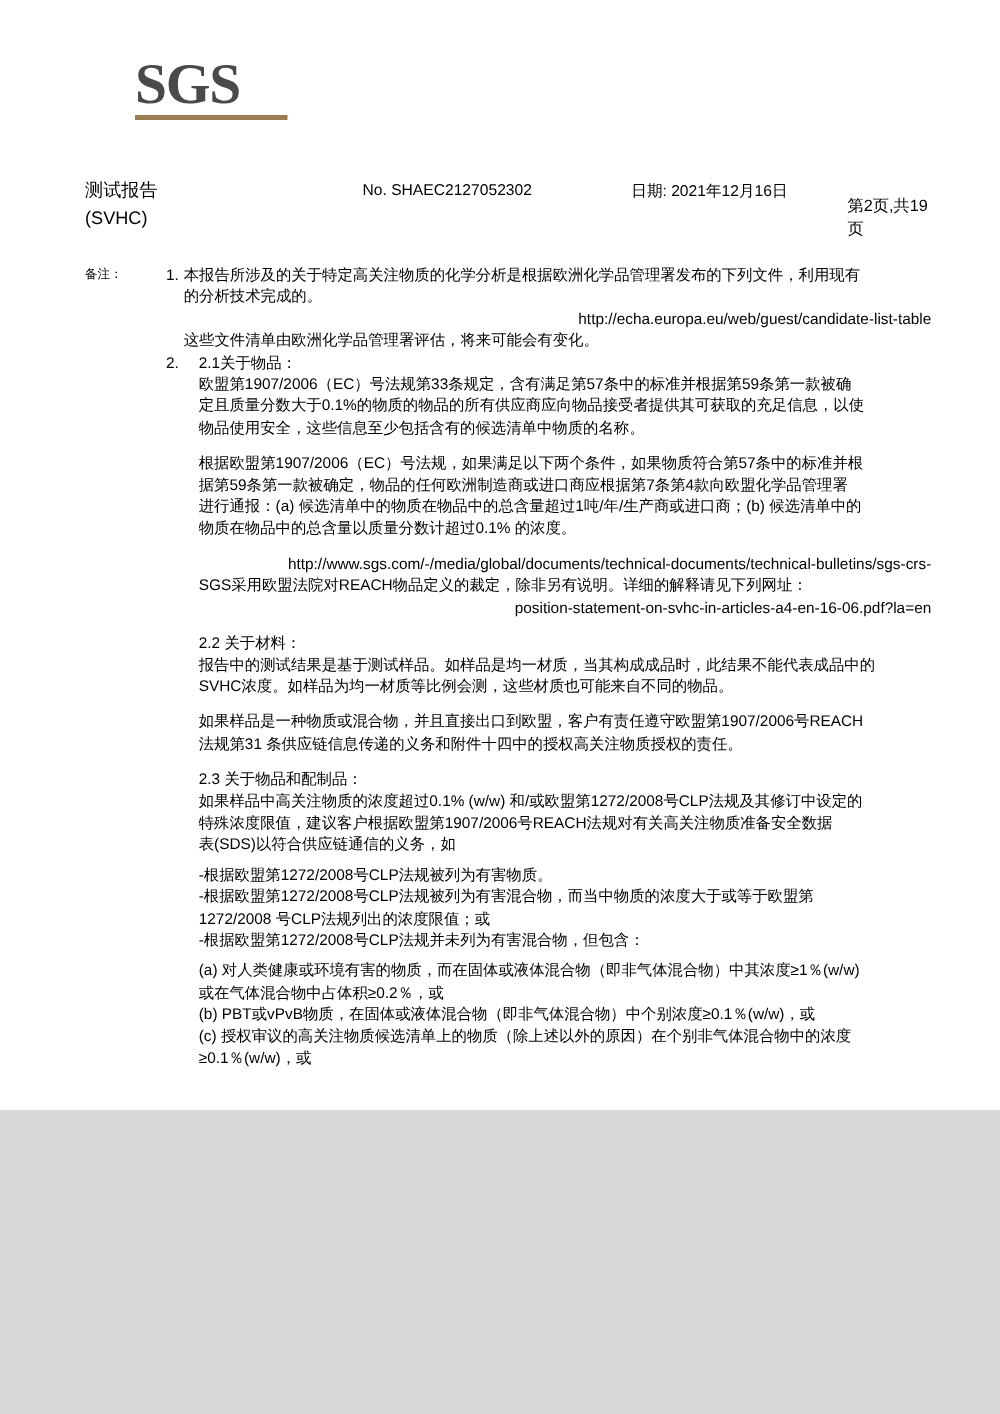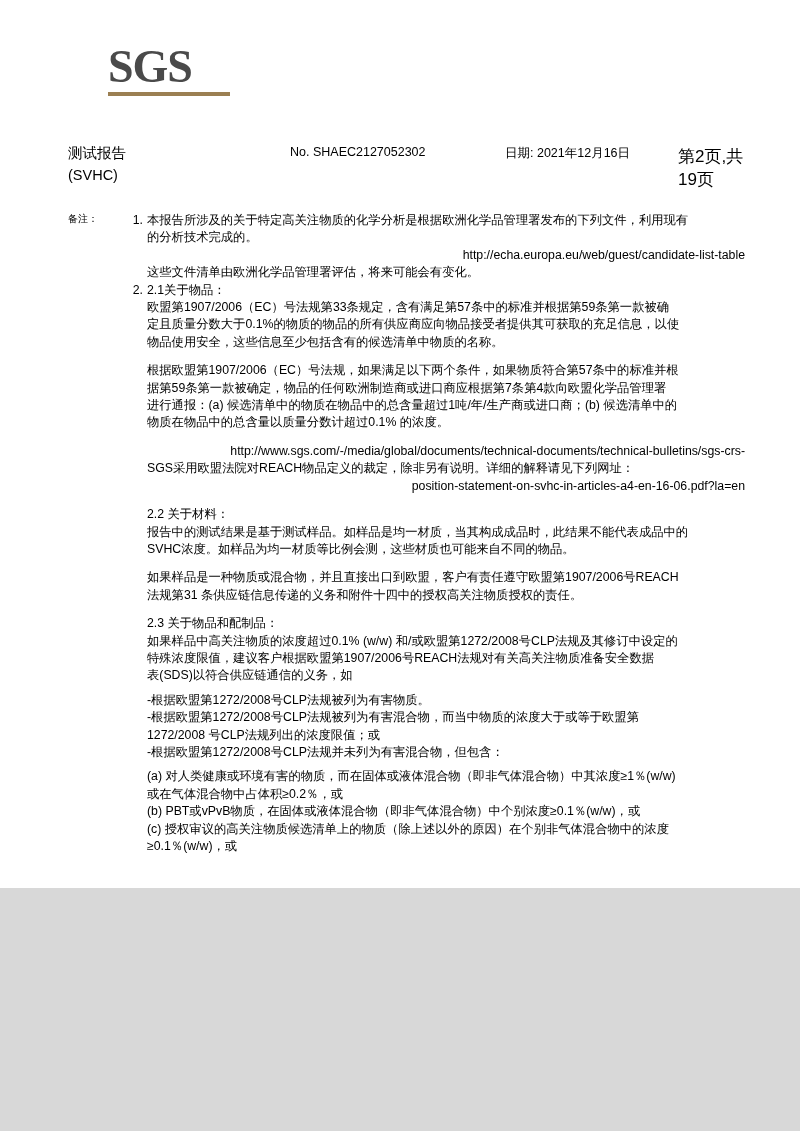--- a/index.html
+++ b/index.html
@@ -63,22 +63,22 @@
   }
   .doc-date {
     position: absolute;
     left: 437px;
     top: 3px;
     font-size: 12.5px;
   }
   .doc-page {
     position: absolute;
     left: 610px;
-    top: 3px;
-    font-size: 17px;
+    top: 14px;
+    font-size: 13px;
   }
   
   .remark-label {
     position: absolute;
     left: 68px;
     top: 212px;
     font-size: 10px;
   }
   .body {
     position: absolute;
@@ -101,21 +101,21 @@
     text-align: right;
   }
   .item2 .num { left: 0; }
   .p { margin: 0; }
   .gap { height: 11px; }
   .gap-s { height: 7px; }
   .url {
     word-break: break-all;
     text-align: right;
   }
-  .lvl2 { padding-left: 0; }
+  .lvl2 { padding-left: 0; margin-left: 12px; }
   
   .footer {
     position: absolute;
     left: 0;
     top: 985px;
     width: 800px;
     height: 146px;
   }
   .stamp {
     position: absolute;

